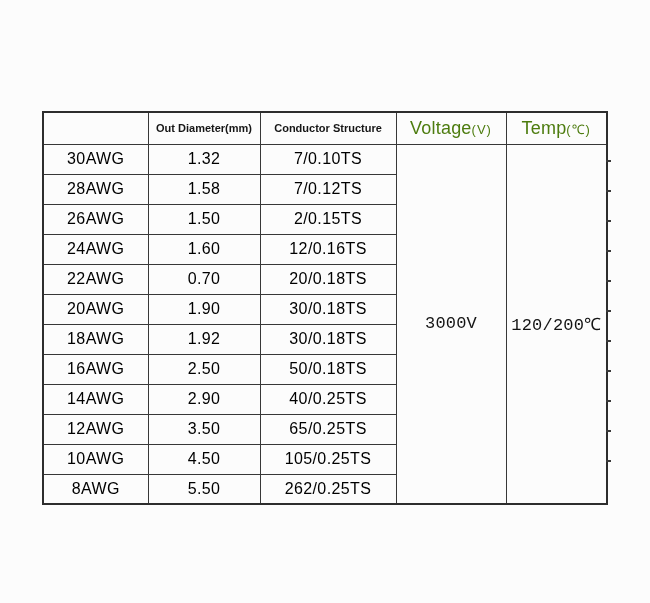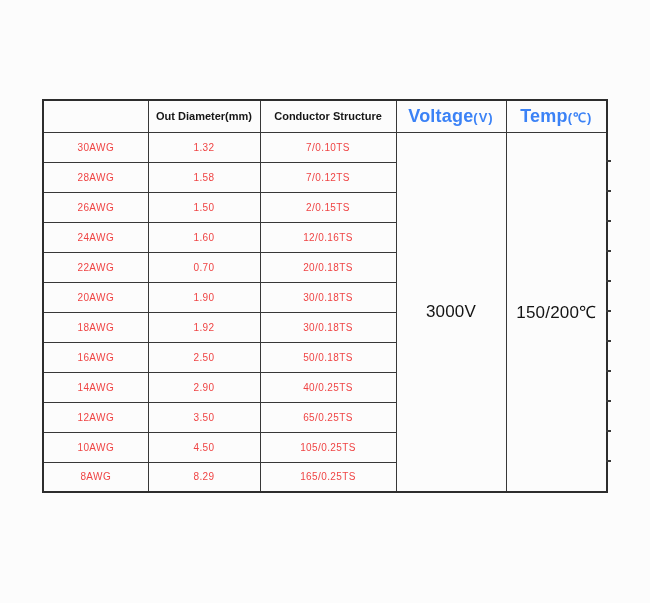--- a/index.html
+++ b/index.html
@@ -14,56 +14,57 @@
   .table-wrap {
     position: absolute;
     left: 42px;
     top: 99px;
   }
   table.spec {
     border-collapse: collapse;
     table-layout: fixed;
     width: 564px;
     border: 2px solid #2d2d2d;
+    margin-top: 12px;
   }
   table.spec th, table.spec td {
     border: 1.5px solid #383838;
     text-align: center;
     vertical-align: middle;
     padding: 0;
     overflow: hidden;
     white-space: nowrap;
   }
   thead tr { height: 32px; }
   tbody tr { height: 30px; }
   th.th-blank { background: transparent; }
   th.th-small {
     font-size: 11px;
     font-weight: 700;
     color: #161616;
     letter-spacing: 0px;
   }
   th.th-big {
     font-size: 18px;
-    font-weight: 700;
-    color: #3b82f6;
+    font-weight: 400;
+    color: #4d7c0f;
     letter-spacing: 0.2px;
   }
   th.th-big .unit {
     font-size: 13px;
     letter-spacing: 1px;
   }
   tbody td {
-    font-size: 10px;
+    font-size: 16px;
     font-weight: 400;
-    color: #ef4444;
+    color: #000000;
     letter-spacing: 0.4px;
   }
   td.merged {
-    font-family: Liberation Sans, sans-serif;
+    font-family: Liberation Mono, monospace;
     font-size: 17px;
     letter-spacing: 0.2px;
     color: #141414;
   }
   .tick {
     position: absolute;
     left: 564px;
     width: 5px;
     height: 2px;
     background: #3a3a3a;
@@ -90,21 +91,21 @@
           <th class="th-big"><span>Voltage</span><span class="unit">(V)</span></th>
           <th class="th-big"><span>Temp</span><span class="unit">(℃)</span></th>
         </tr>
       </thead>
       <tbody id="spec-body">
           <tr>
             <td>30AWG</td>
             <td>1.32</td>
             <td>7/0.10TS</td>
             <td rowspan="12" class="merged">3000V</td>
-            <td rowspan="12" class="merged">150/200℃</td>
+            <td rowspan="12" class="merged">120/200℃</td>
           </tr>
           <tr>
             <td>28AWG</td>
             <td>1.58</td>
             <td>7/0.12TS</td>
           </tr>
           <tr>
             <td>26AWG</td>
             <td>1.50</td>
             <td>2/0.15TS</td>
@@ -144,22 +145,22 @@
             <td>3.50</td>
             <td>65/0.25TS</td>
           </tr>
           <tr>
             <td>10AWG</td>
             <td>4.50</td>
             <td>105/0.25TS</td>
           </tr>
           <tr>
             <td>8AWG</td>
-            <td>8.29</td>
-            <td>165/0.25TS</td>
+            <td>5.50</td>
+            <td>262/0.25TS</td>
           </tr>
         </tbody>
     </table>
     <div id="ticks">
         <div class="tick" style="top: 61px;"></div>
         <div class="tick" style="top: 91px;"></div>
         <div class="tick" style="top: 121px;"></div>
         <div class="tick" style="top: 151px;"></div>
         <div class="tick" style="top: 181px;"></div>
         <div class="tick" style="top: 211px;"></div>

